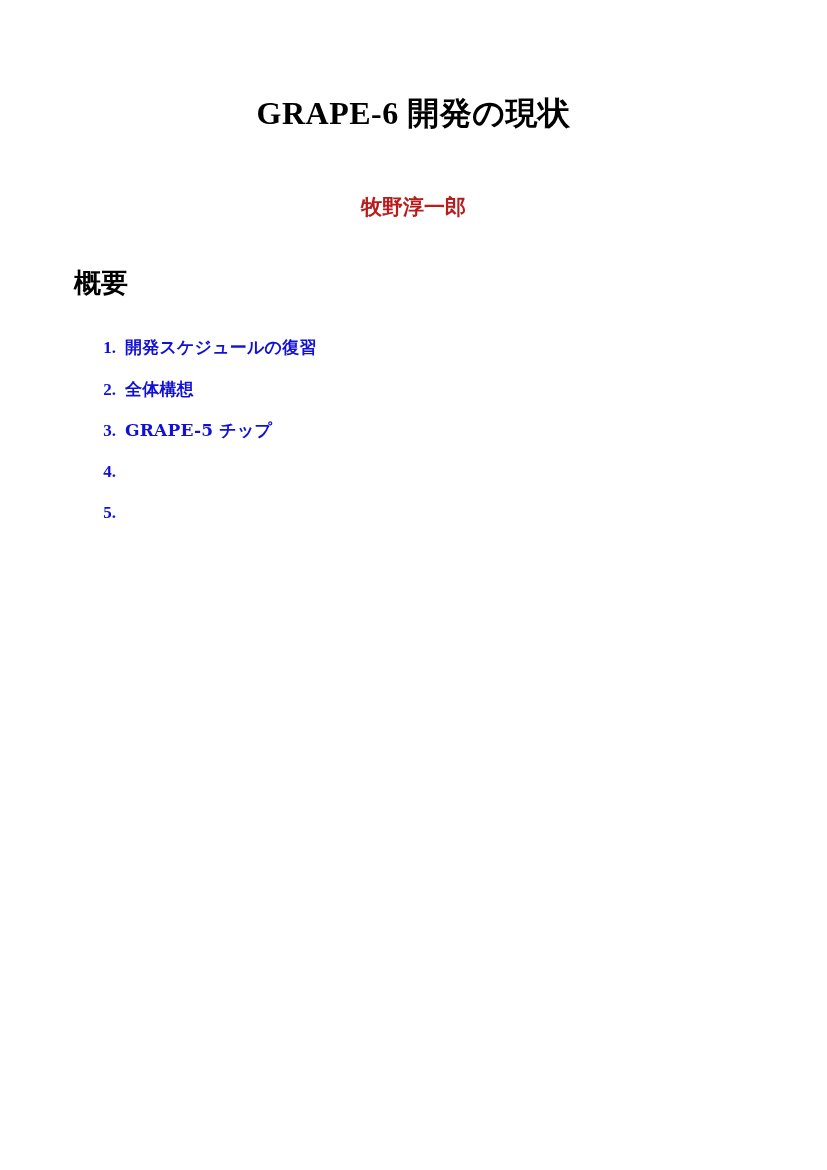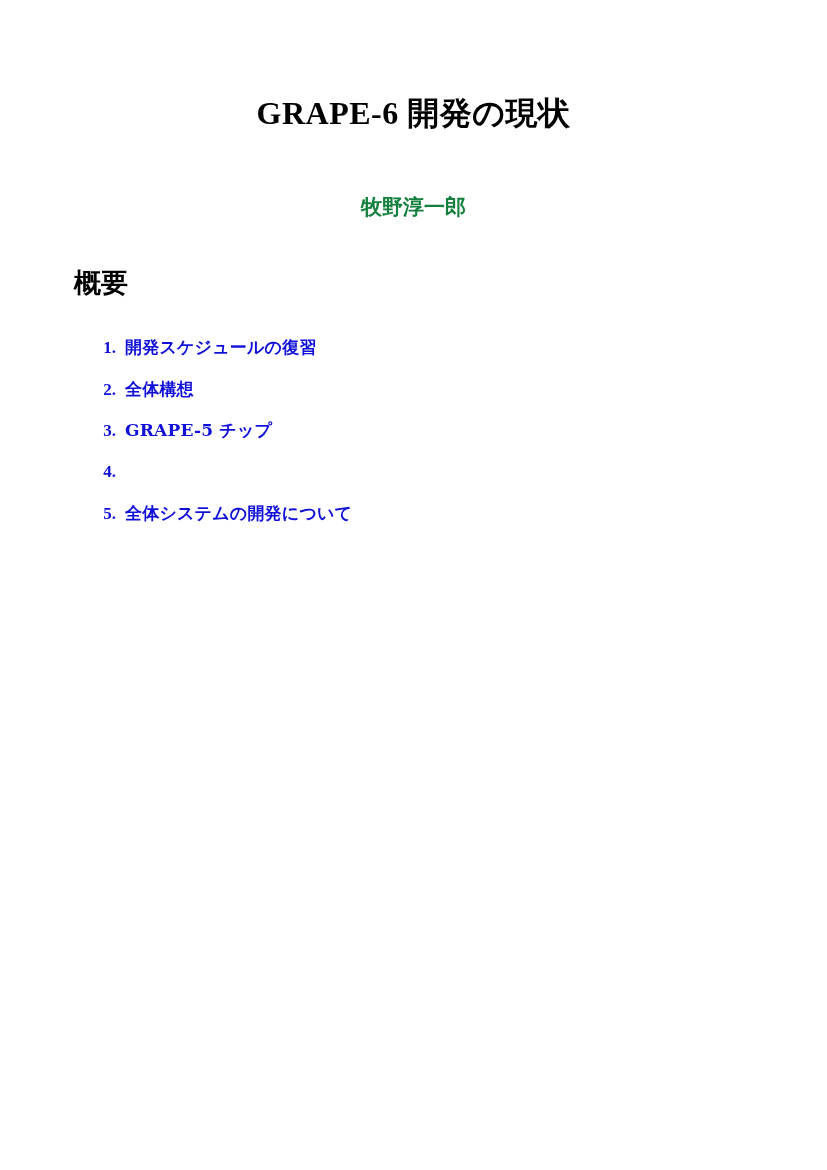--- a/index.html
+++ b/index.html
@@ -29,21 +29,21 @@
   }
   .doc-author {
     position: absolute;
     top: 193px;
     left: 0;
     width: 827px;
     text-align: center;
     font-family: "DejaVu Sans", "Liberation Sans", sans-serif;
     font-weight: bold;
     font-size: 21px;
-    color: #15803d;
+    color: #b91c1c;
   }
   .section-heading {
     position: absolute;
     top: 265px;
     left: 74px;
     font-family: "DejaVu Serif", "Liberation Serif", serif;
     font-weight: bold;
     font-size: 27px;
     color: #000000;
     text-align: center;
@@ -109,18 +109,17 @@
       <span class="outline-num">3.</span>
       <span class="outline-text">GRAPE-5 チップ</span>
     </div>
 
     <div class="outline-item">
       <span class="outline-num">4.</span>
     </div>
 
     <div class="outline-item">
       <span class="outline-num">5.</span>
-      <span class="outline-text">全体システムの開発について</span>
     </div>
 
   </div>
 
 </div>
 
 </body></html>

